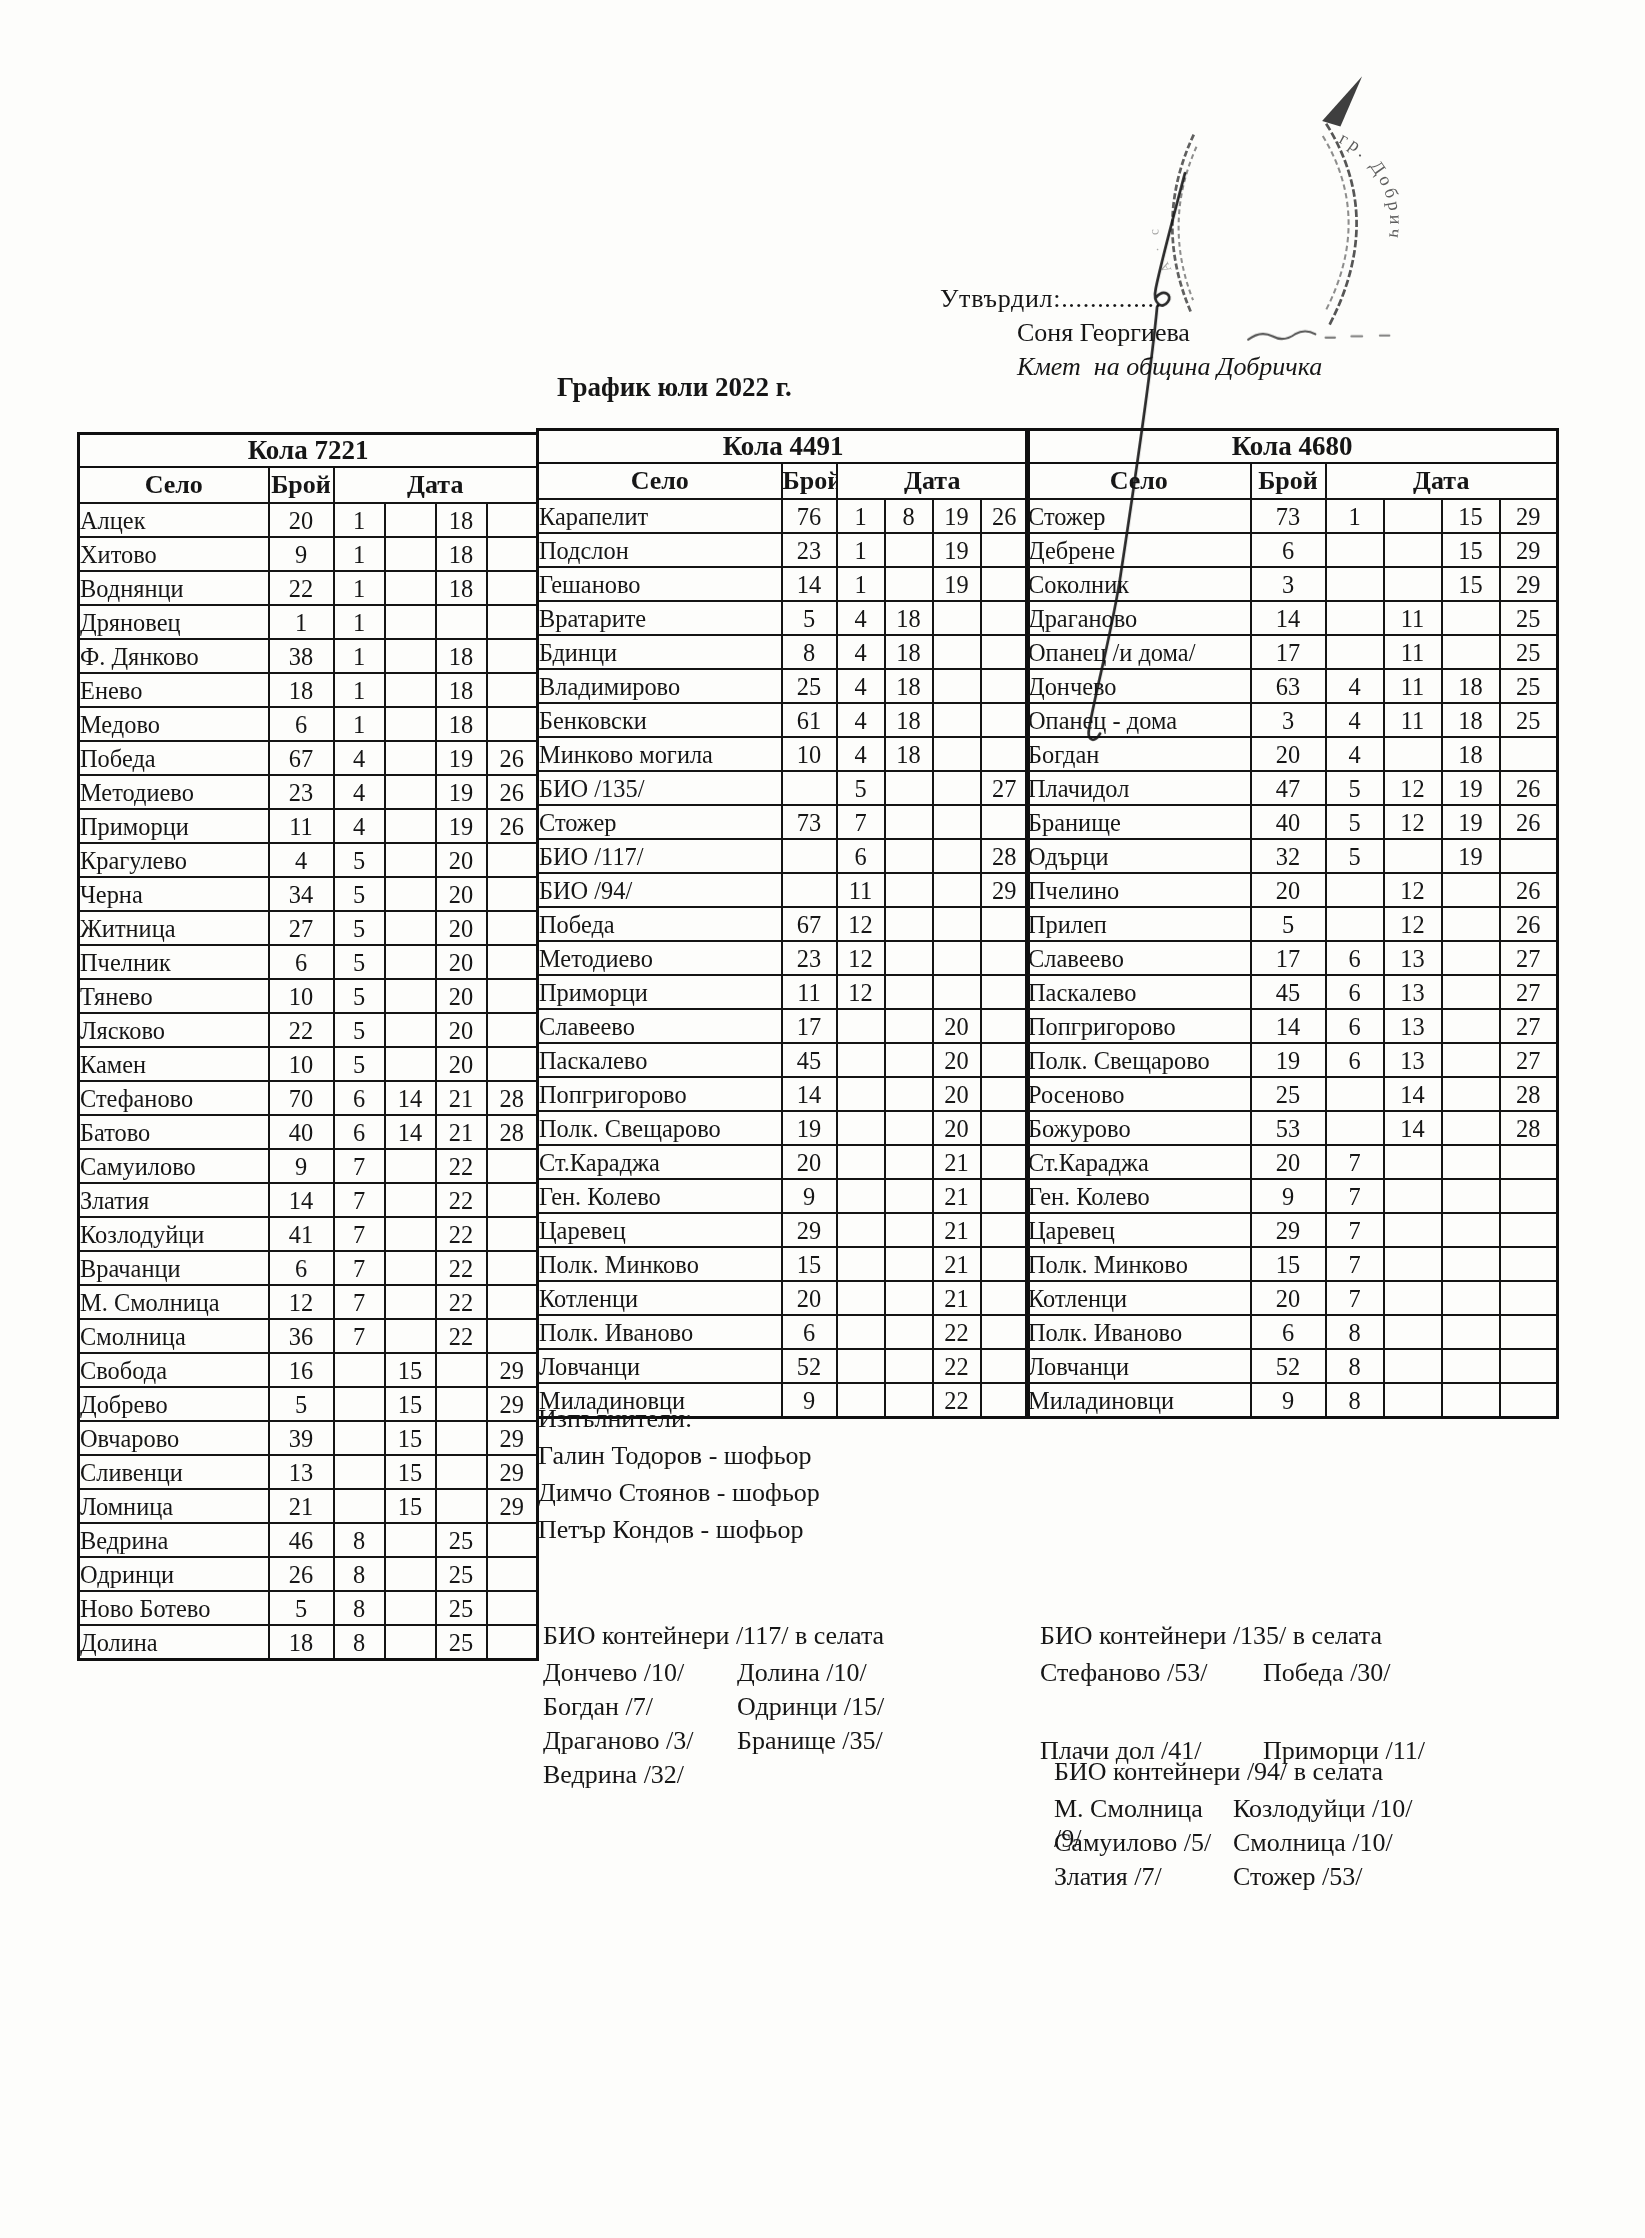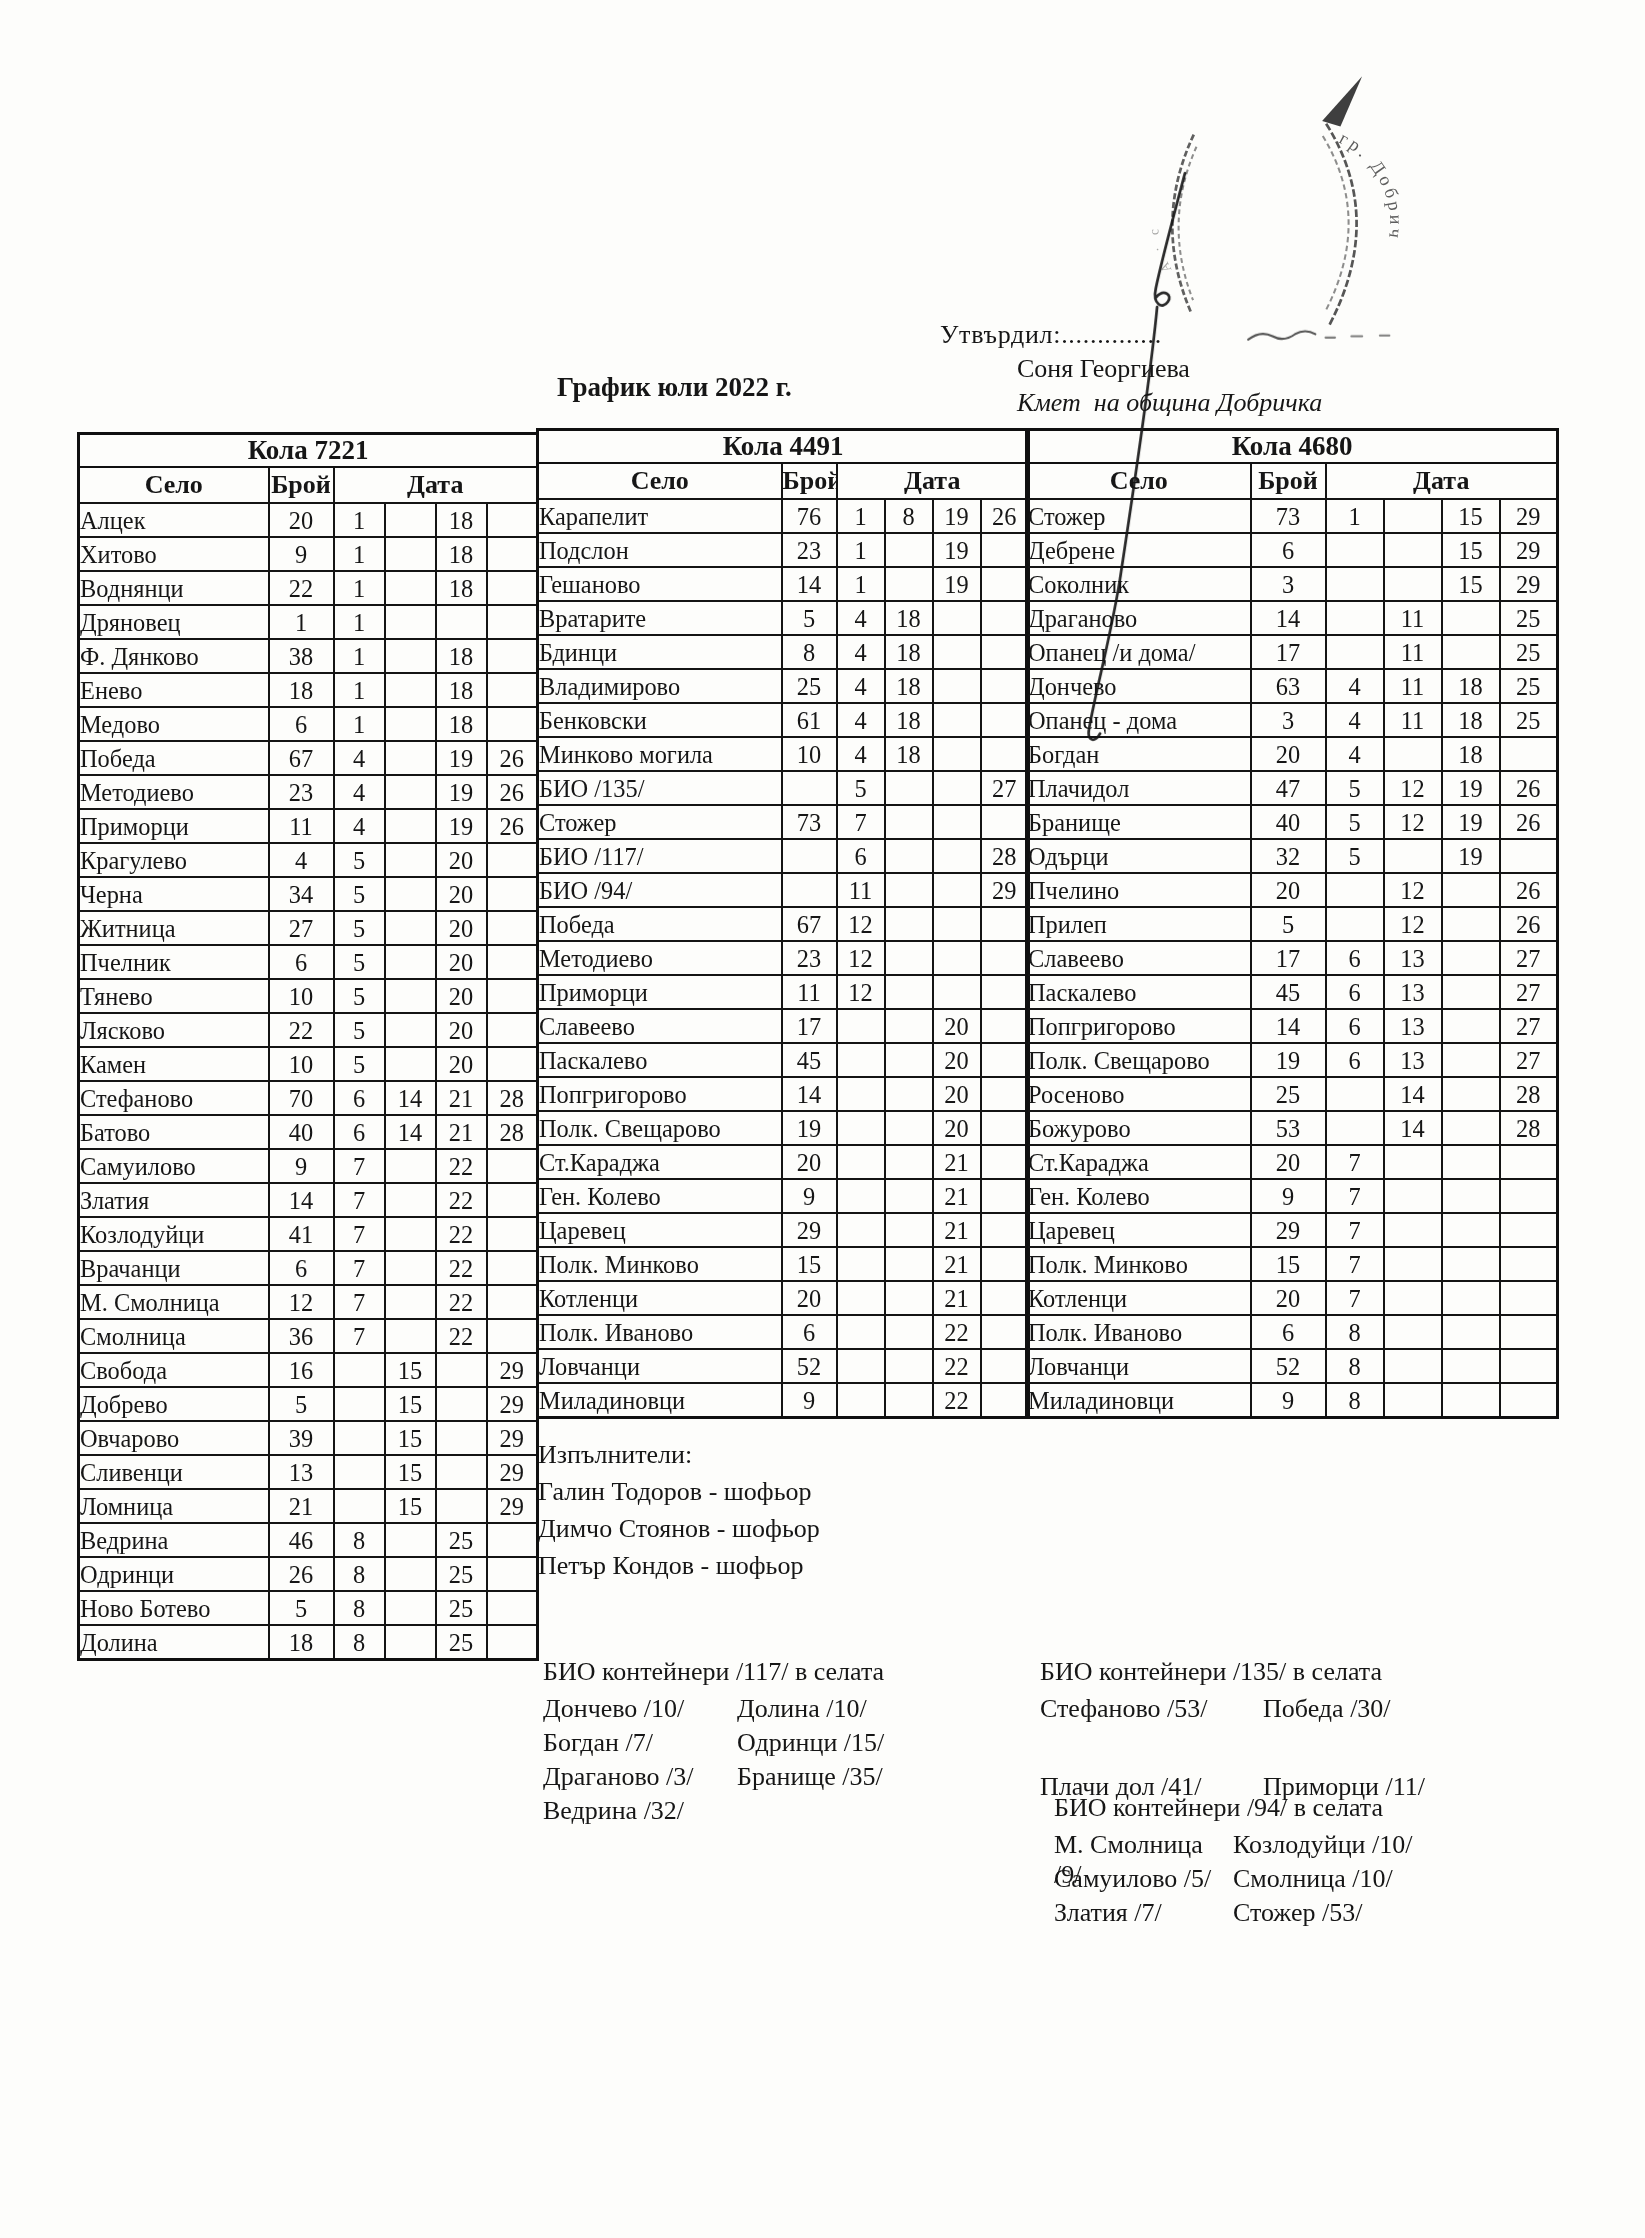--- a/index.html
+++ b/index.html
@@ -4,21 +4,21 @@
 <style>
   html,body{margin:0;padding:0;background:#e8e8e6;}
   .page{
     position:relative;
     width:1646px;height:2239px;
     background:#fdfdfb;
     font-family:"Liberation Serif", serif;
     color:#161616;
     overflow:hidden;
   }
-  .abs{position:absolute;margin-top:36px;}
+  .abs{position:absolute;}
   .approve-label{left:940px;top:284px;font-size:26px;letter-spacing:0.7px;}
   .approver-name{left:1017px;top:318px;font-size:26px;}
   .approver-title{left:1017px;top:352px;font-size:26px;font-style:italic;white-space:pre;}
   .page-title{left:557px;top:372px;font-size:27px;font-weight:bold;margin:0;}
   table.sched{
     border-collapse:collapse;
     table-layout:fixed;
     position:absolute;
     background:transparent;
   }

